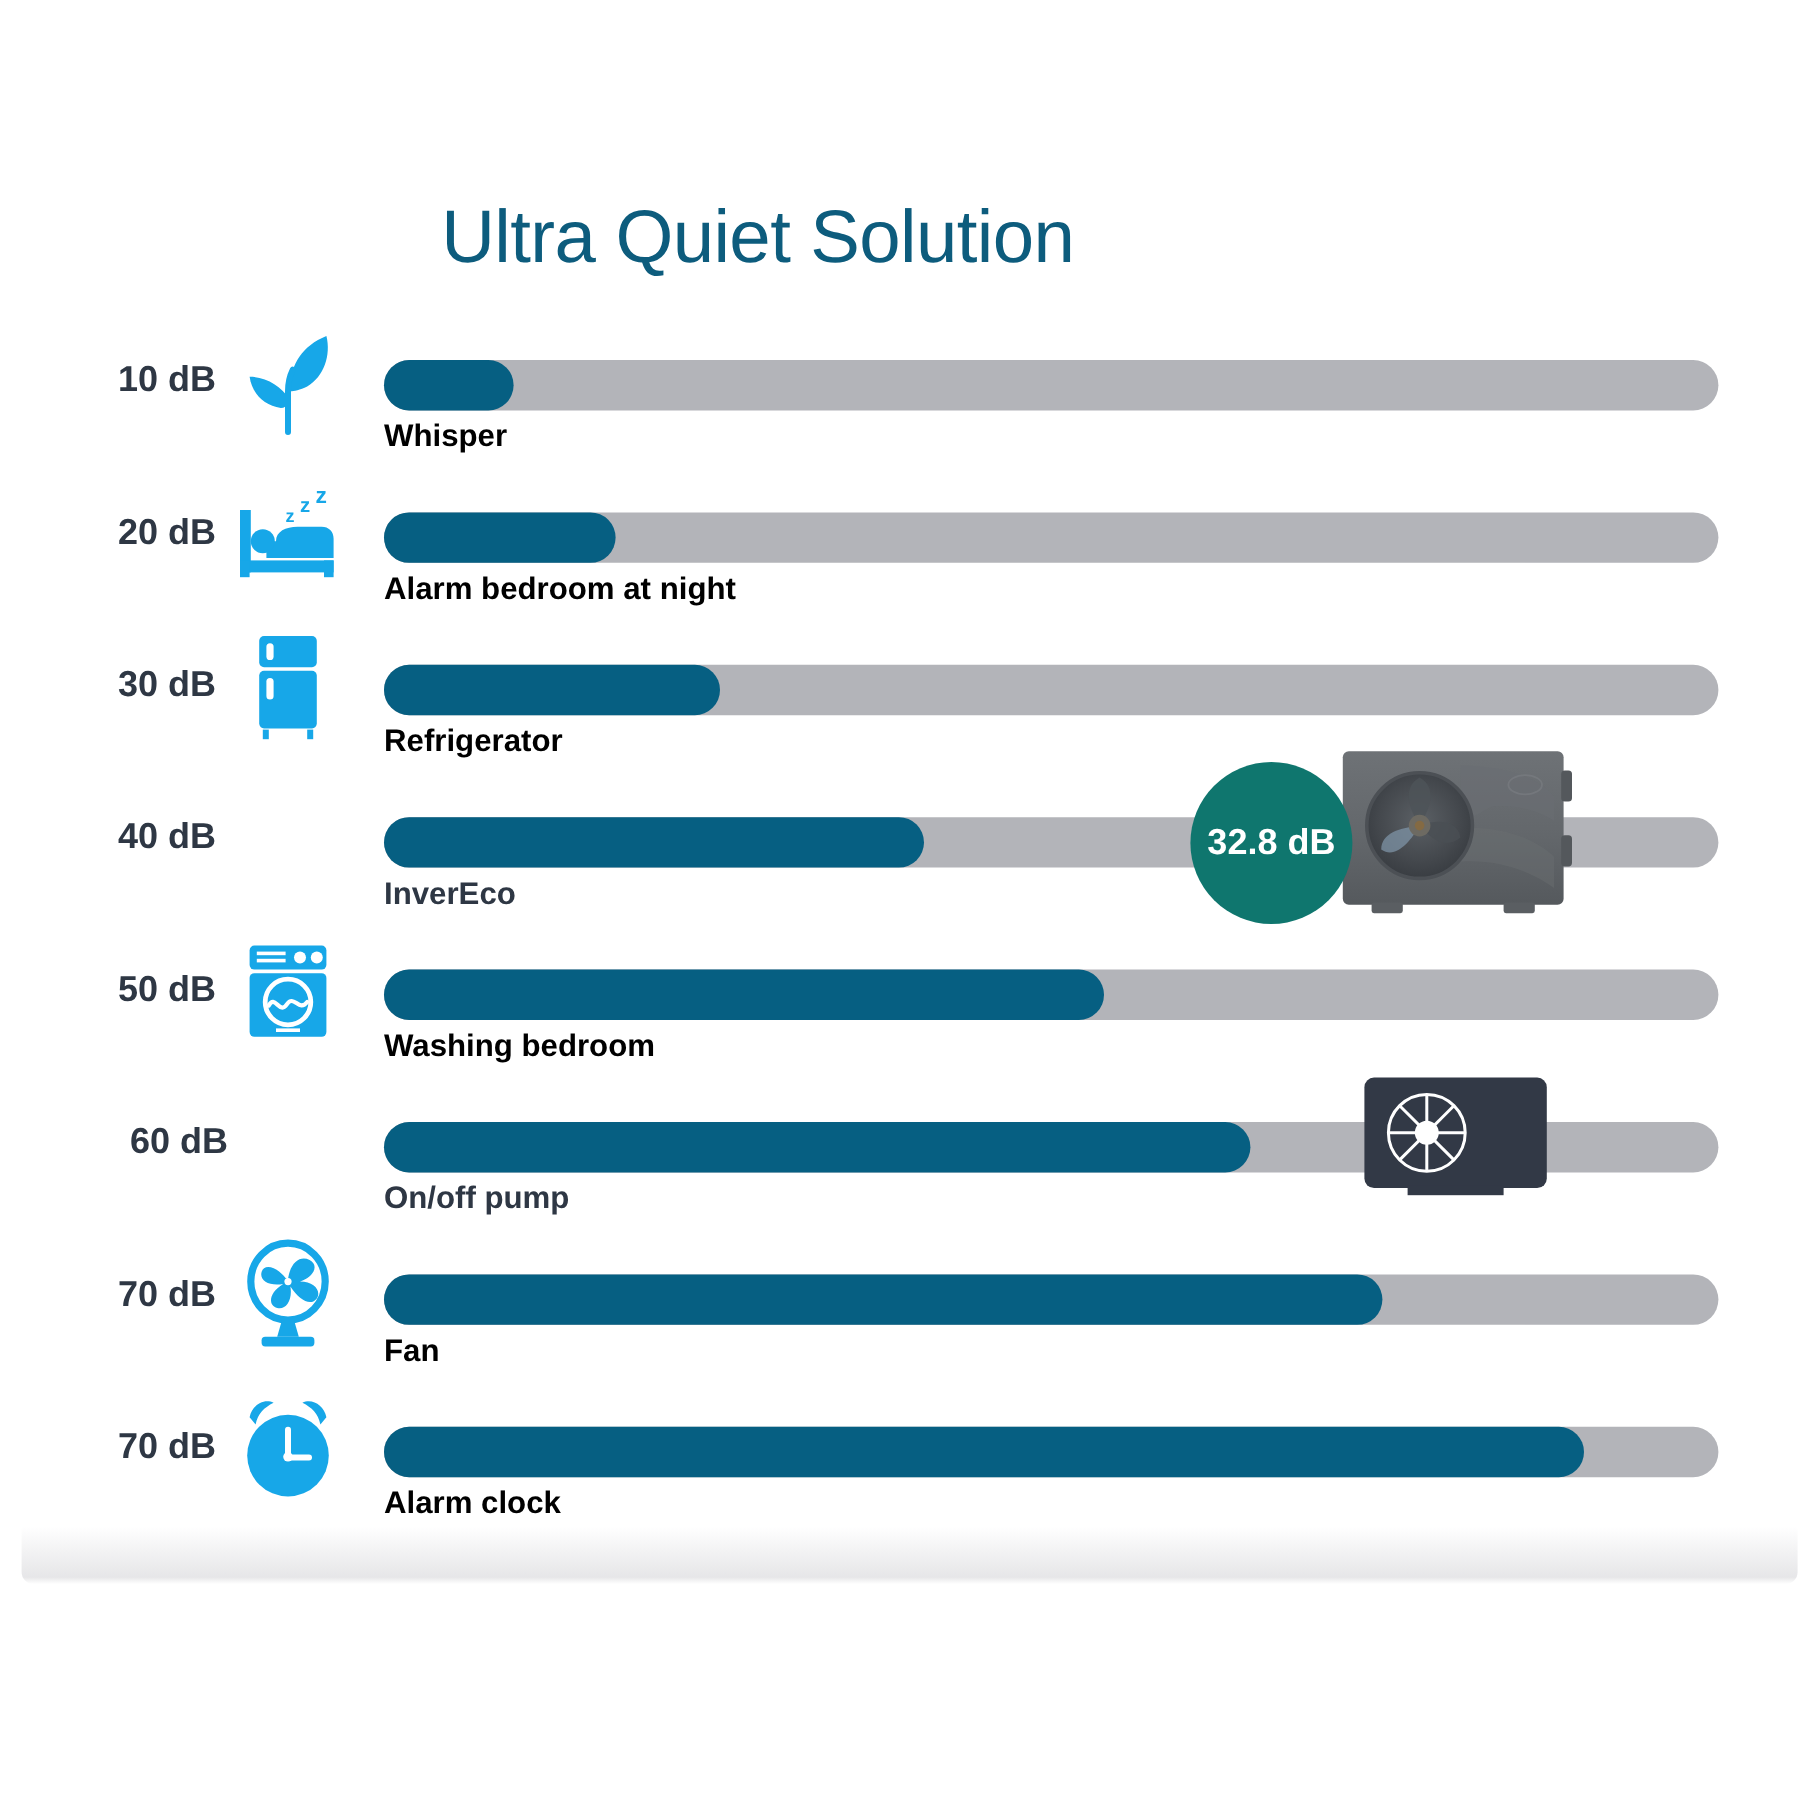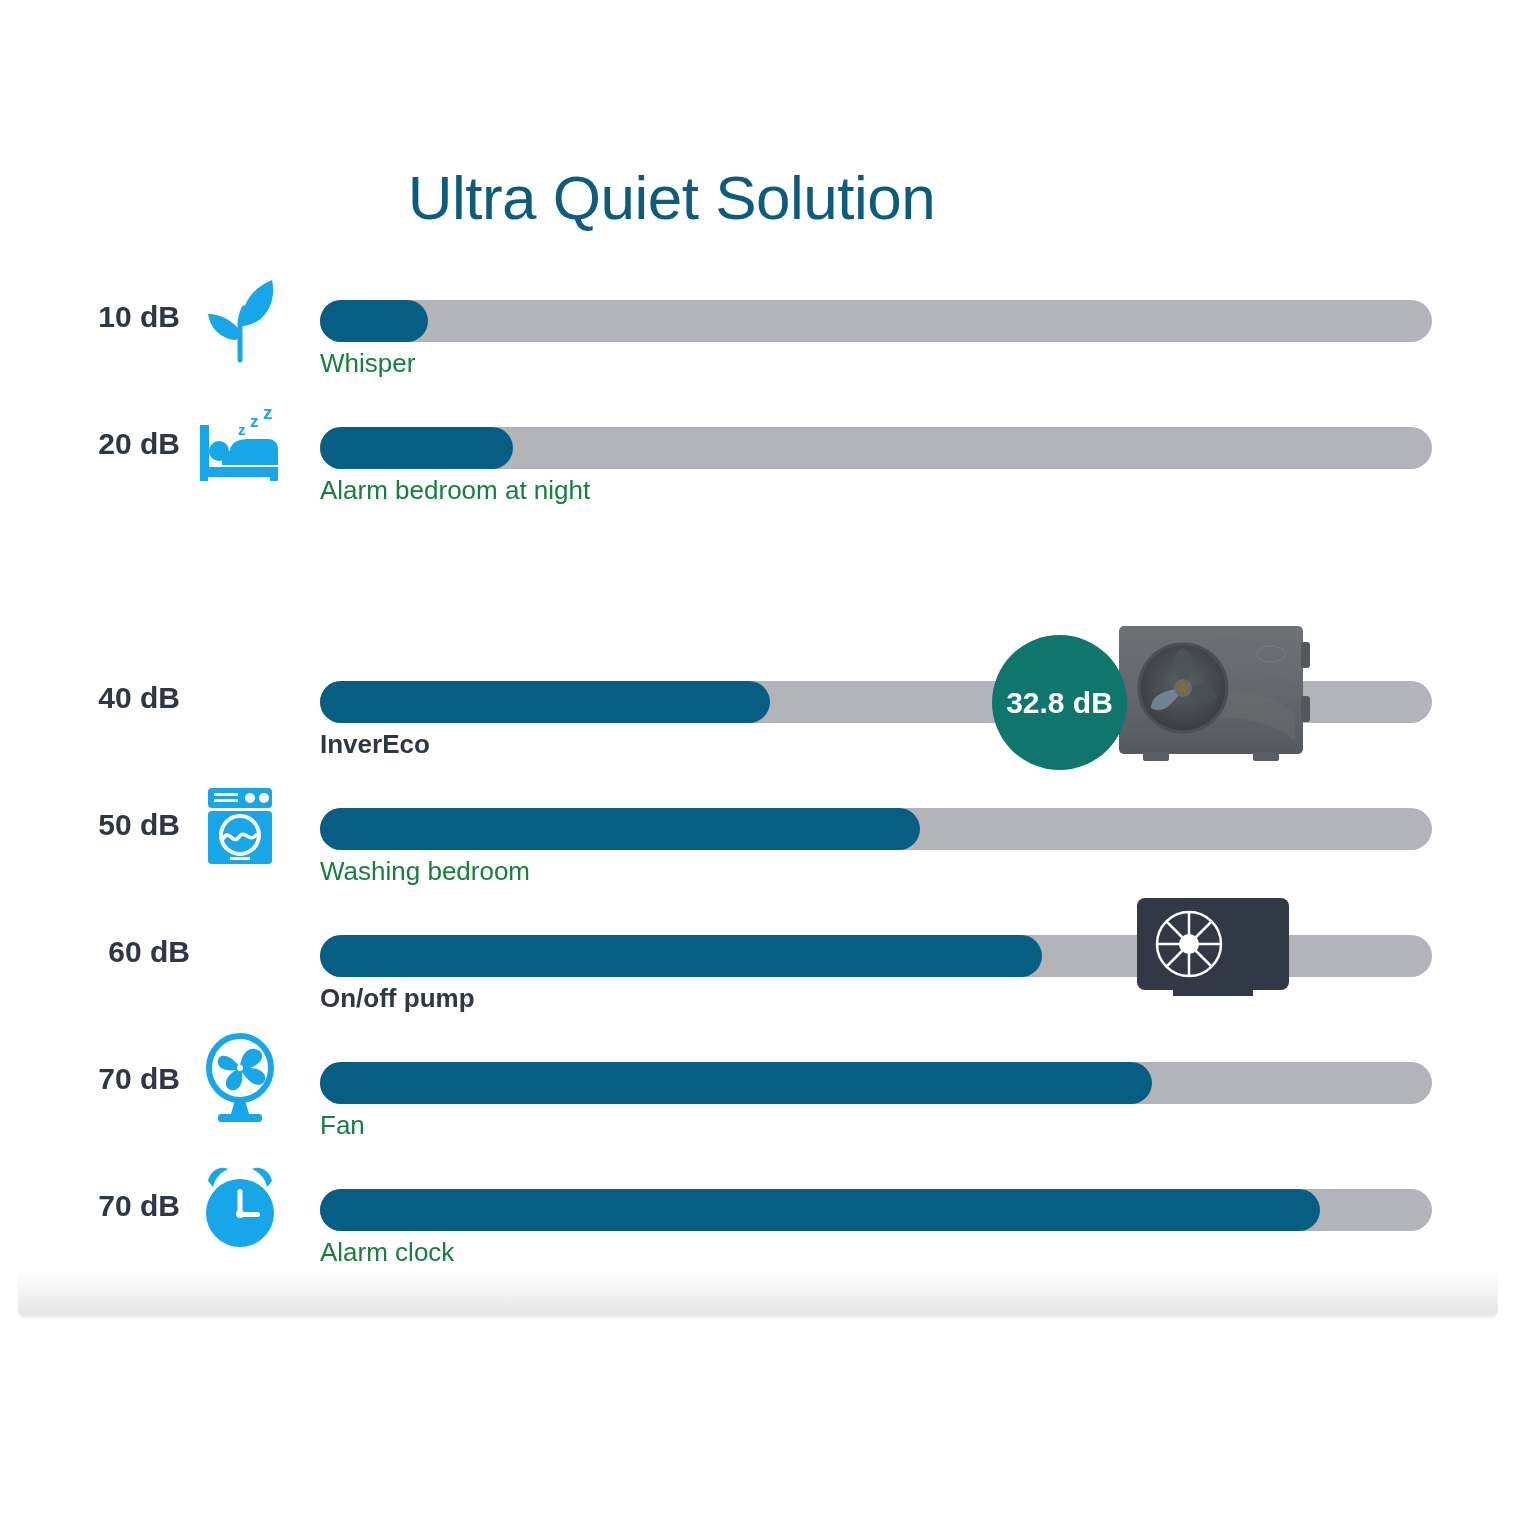--- a/index.html
+++ b/index.html
@@ -28,21 +28,20 @@
     position: absolute;
     left: 0;
     top: 162px;
     width: 1263px;
     text-align: center;
     font-size: 62px;
     font-weight: 400;
     letter-spacing: -0.5px;
     color: #0d5c7d;
     font-family: "Liberation Sans", sans-serif;
-    padding-left: 40px;
   }
 
   
   .row {
     position: absolute;
     left: 0;
     width: 1515px;
     height: 130px;
   }
 
@@ -86,22 +85,22 @@
     height: 42px;
     background: #065f82;
     border-radius: 21px;
   }
 
   .bar-caption {
     position: absolute;
     left: 320px;
     top: 48px;
     font-size: 26px;
-    color: #15803d;
-    font-weight: 400;
+    color: #000000;
+    font-weight: 700;
     white-space: nowrap;
   }
   .bar-caption.strong {
     color: #2e3744;
     font-weight: bold;
   }
 
   
   #bubble {
     position: absolute;
@@ -191,20 +190,37 @@
         <text x="58" y="30" font-family="Liberation Sans, sans-serif" font-size="17" font-weight="bold" fill="#17a7e8">z</text>
         <text x="71" y="22" font-family="Liberation Sans, sans-serif" font-size="19" font-weight="bold" fill="#17a7e8">z</text>
       </svg>
     </div>
     <div class="bar-track">
       <div class="bar-fill" style="width:17.4%;"></div>
     </div>
     <div class="bar-caption">Alarm bedroom at night</div>
   </div>
 
+  <div class="row" style="top:554px;">
+    <div class="db-label">30 dB</div>
+    <div class="row-icon">
+      <svg viewBox="0 0 96 96" xmlns="http://www.w3.org/2000/svg">
+        <rect x="24" y="6" width="48" height="26" rx="4" fill="#17a7e8"></rect>
+        <rect x="30" y="12" width="6" height="14" rx="3" fill="#ffffff"></rect>
+        <rect x="24" y="35" width="48" height="48" rx="4" fill="#17a7e8"></rect>
+        <rect x="30" y="41" width="6" height="18" rx="3" fill="#ffffff"></rect>
+        <rect x="27" y="84" width="5" height="8" fill="#17a7e8"></rect>
+        <rect x="64" y="84" width="5" height="8" fill="#17a7e8"></rect>
+      </svg>
+    </div>
+    <div class="bar-track">
+      <div class="bar-fill" style="width:25.2%;"></div>
+    </div>
+    <div class="bar-caption">Refrigerator</div>
+  </div>
 
   <div class="row" style="top:681px;">
     <div class="db-label">40 dB</div>
     <div class="bar-track">
       <div class="bar-fill" style="width:40.5%;"></div>
     </div>
     <div class="bar-caption strong">InverEco</div>
   </div>
 
   <div class="row" style="top:808px;">

